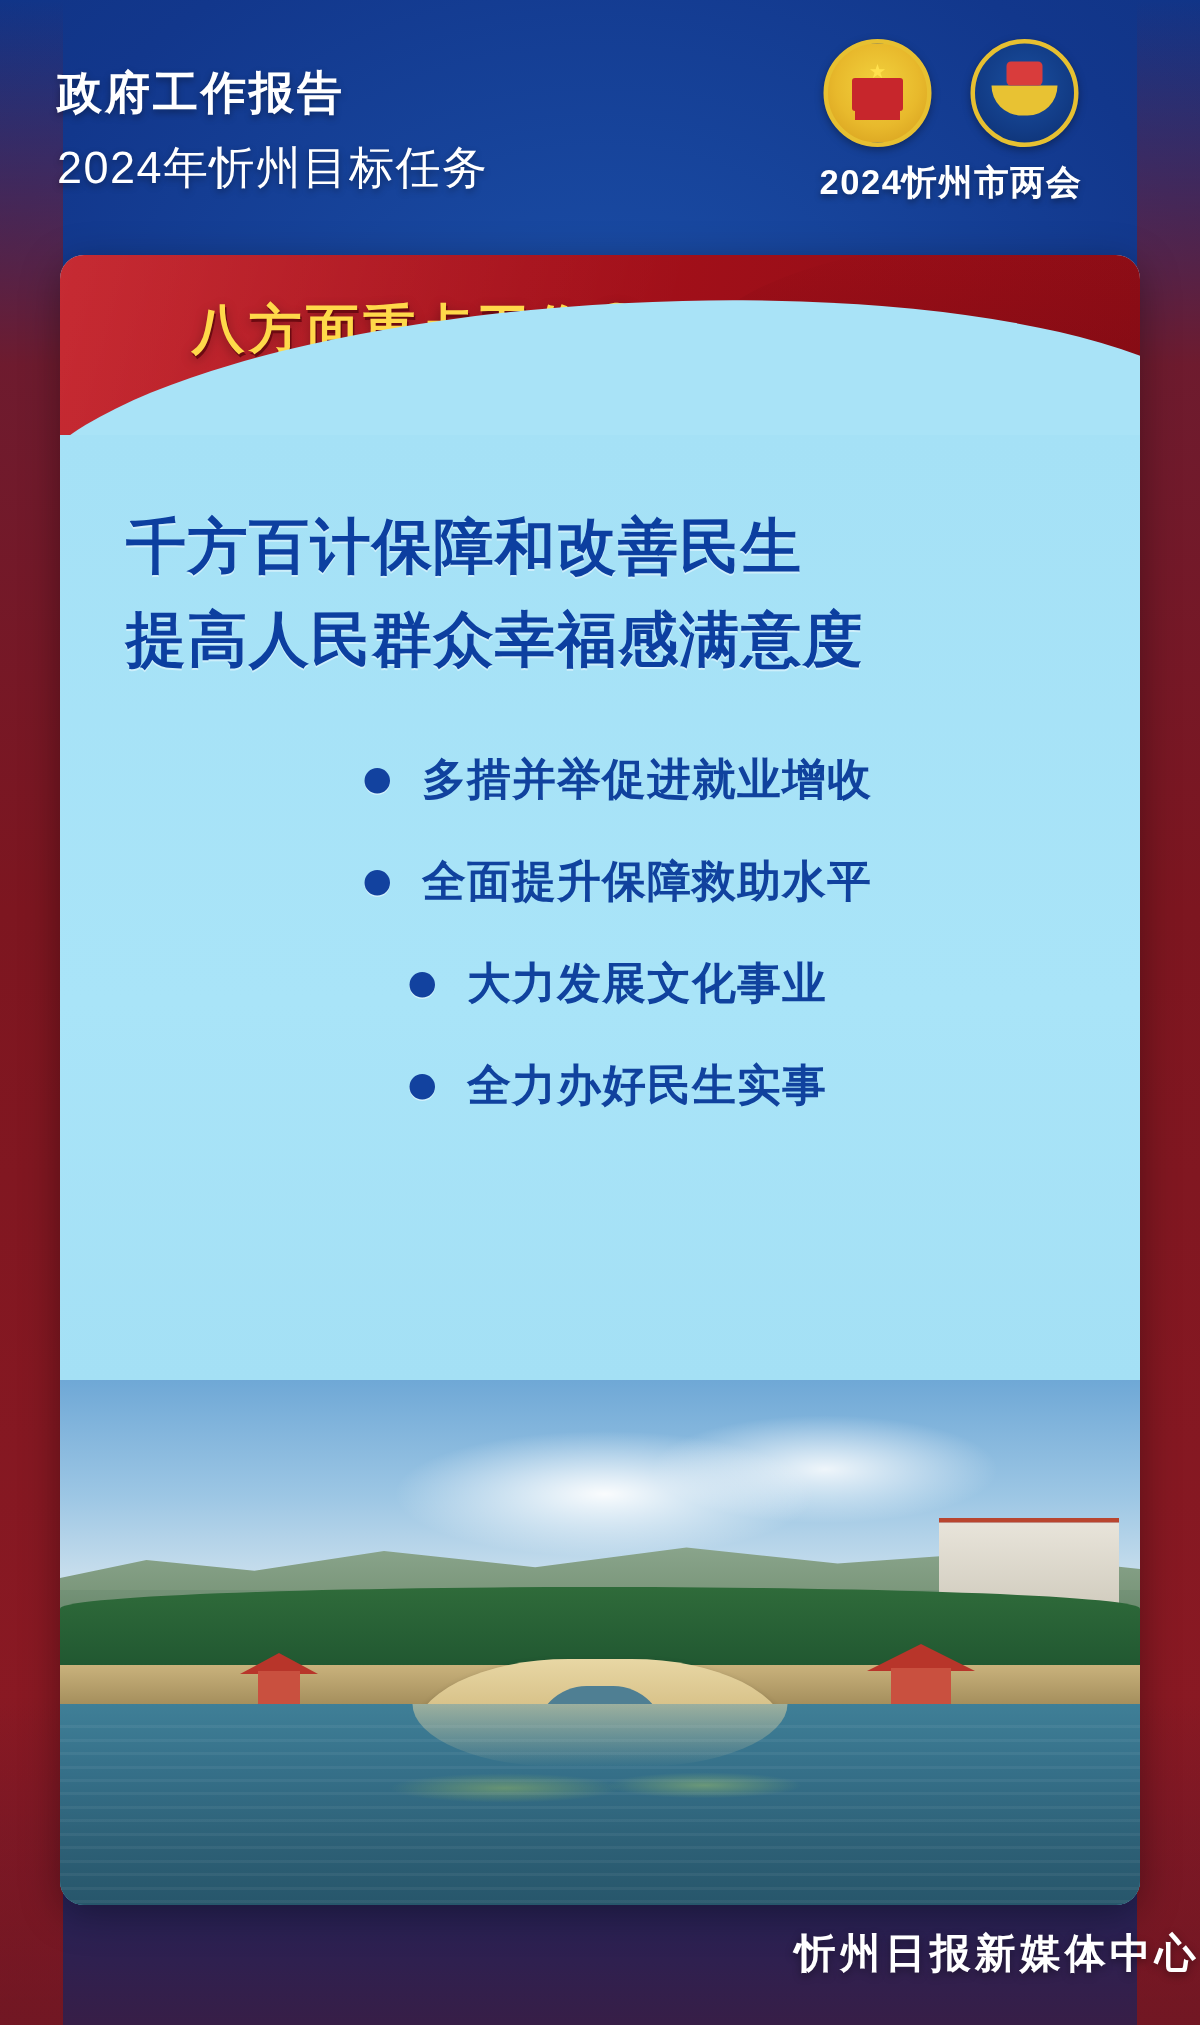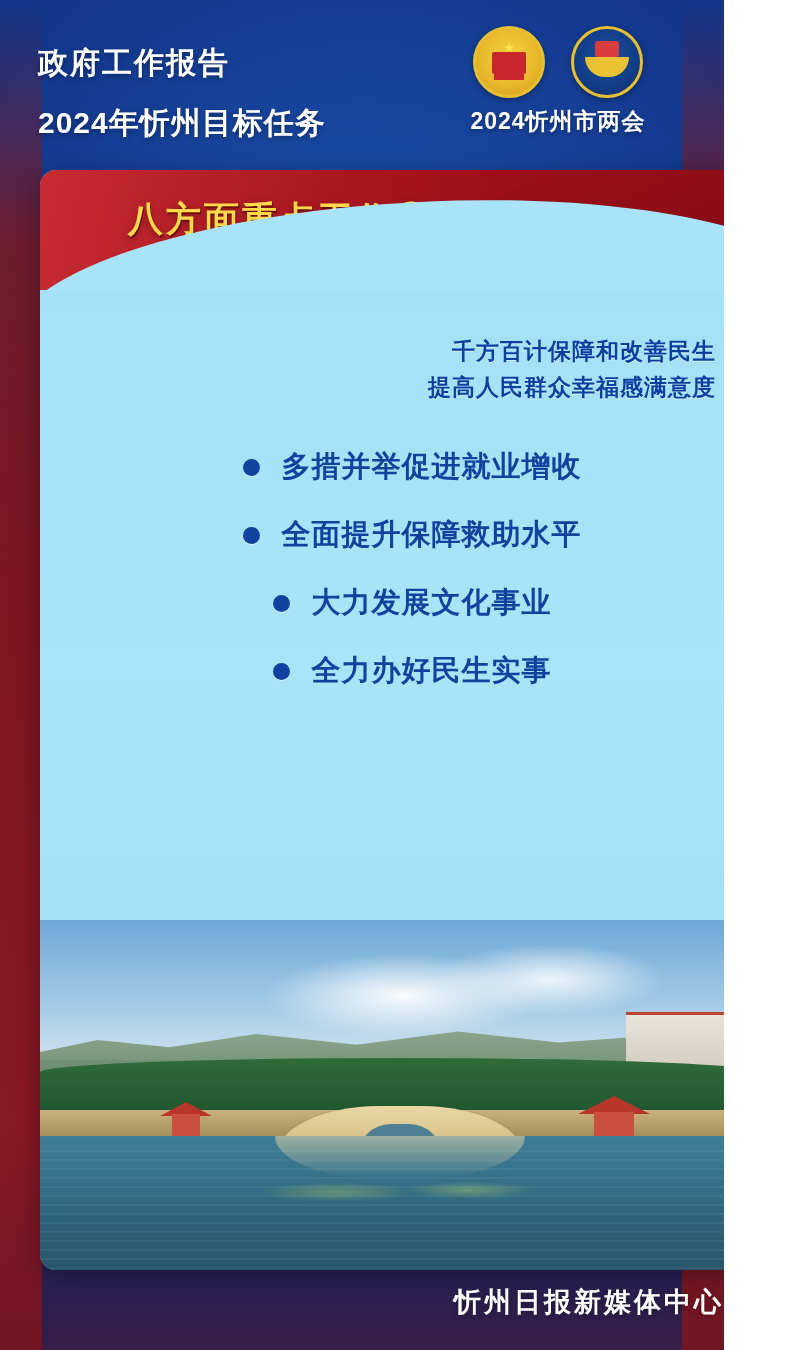--- a/index.html
+++ b/index.html
@@ -8,21 +8,21 @@
   }
   body {
     width: 800px;
     height: 1350px;
     font-family: "Liberation Sans", sans-serif;
     overflow: hidden;
   }
 
   .poster {
     position: relative;
-    width: 724px;
+    width: 800px;
     height: 1350px;
     background:
       radial-gradient(ellipse 900px 700px at 50% 18%, #1b4fa8 0%, #12378c 45%, #0d2a74 100%),
       linear-gradient(180deg, #0f3080 0%, #0b2468 100%);
     overflow: hidden;
   }
 
   
   .side-band {
     position: absolute;
@@ -55,24 +55,24 @@
   }
   .header-title-1 {
     font-size: 30px;
     font-weight: bold;
     letter-spacing: 2px;
     line-height: 1.25;
     text-shadow: 0 2px 5px rgba(0,0,0,0.35);
   }
   .header-title-2 {
     font-size: 30px;
-    font-weight: bold;
+    font-weight: normal;
     letter-spacing: 1px;
     line-height: 1.25;
-    margin-top: 22px;
+    margin-top: 12px;
     text-shadow: 0 2px 5px rgba(0,0,0,0.35);
   }
 
   .emblems {
     position: absolute;
     right: 36px;
     top: 26px;
     width: 260px;
     text-align: center;
   }
@@ -210,24 +210,24 @@
 
   .card-body {
     position: relative;
     background: linear-gradient(180deg, #a5e1f6 0%, #a9e4f8 60%, #a4e0f5 100%);
     padding: 24px 44px 10px 44px;
     height: 630px;
     box-sizing: border-box;
   }
 
   .headline {
-    text-align: right;
+    text-align: left;
     color: #0c3fa0;
     font-weight: bold;
-    font-size: 23px;
+    font-size: 40px;
     line-height: 1.55;
     letter-spacing: 1px;
     margin-top: 20px;
     text-shadow: 0 1px 0 rgba(255,255,255,0.45);
   }
 
   .bullets {
     margin-top: 42px;
     padding: 0 0 0 24px;
   }

